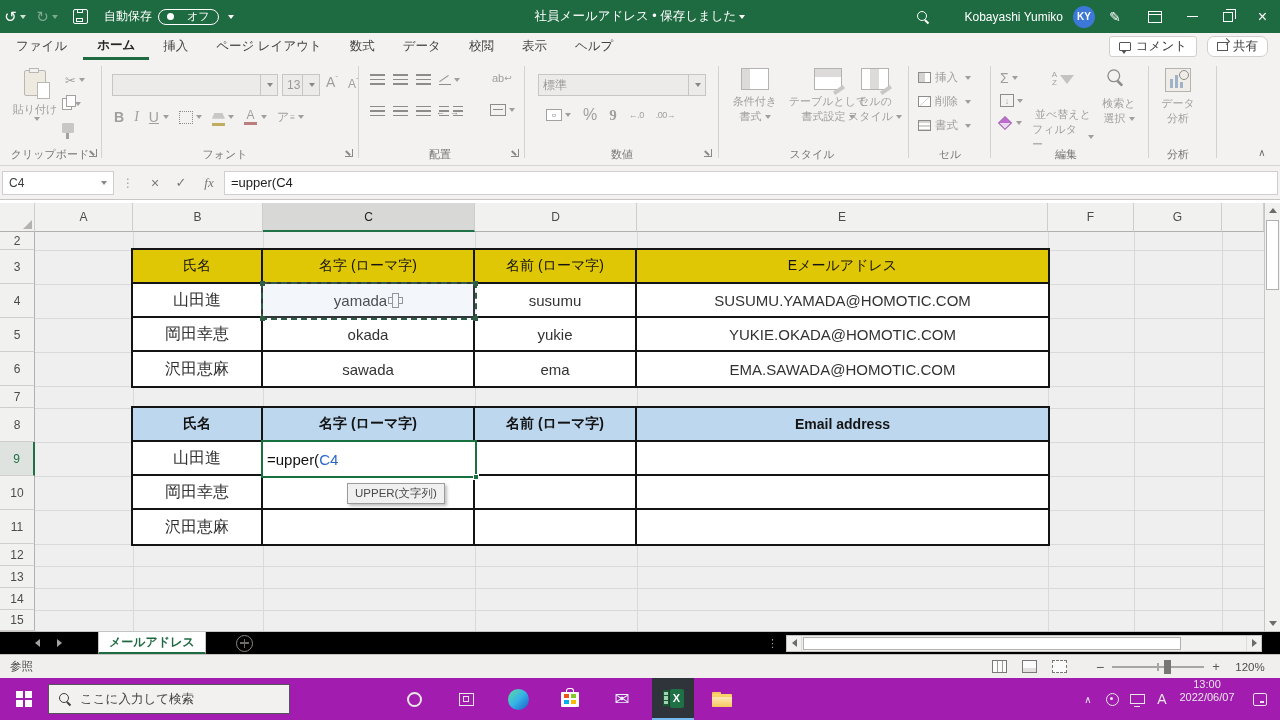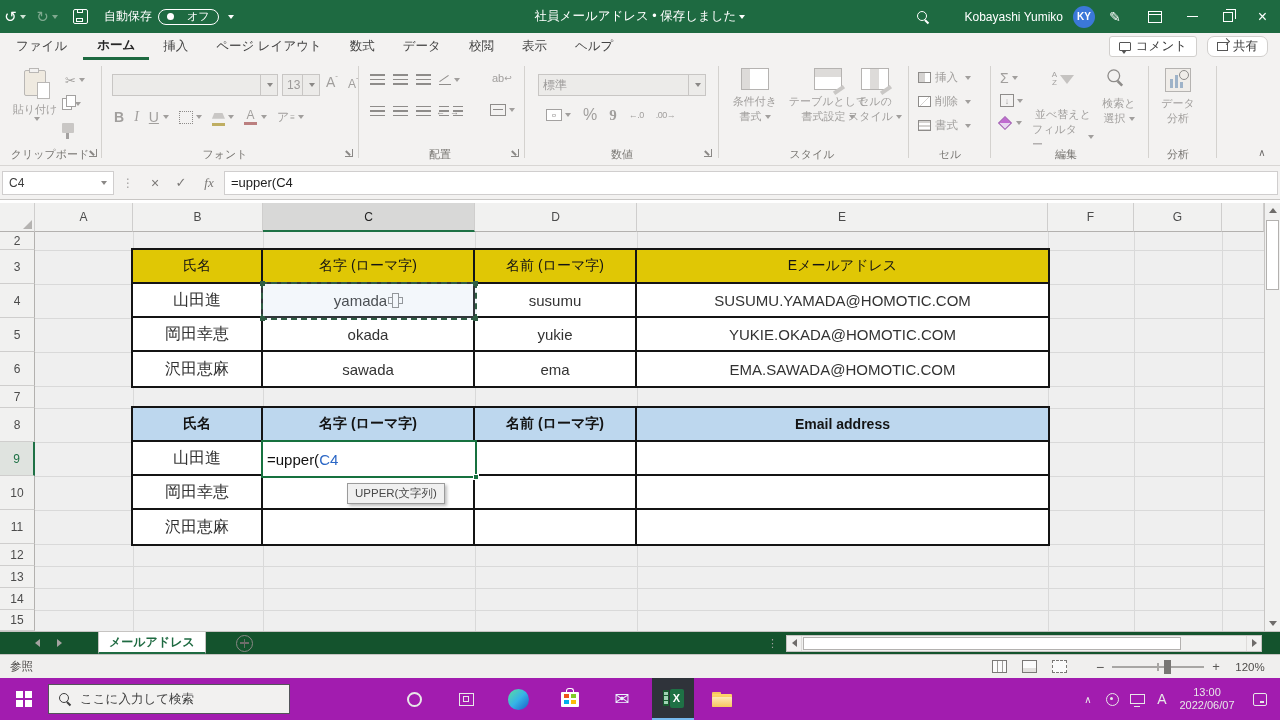--- a/index.html
+++ b/index.html
@@ -487,21 +487,21 @@
       <div class="ctr" style="height:15px">
           <span style="width:0;height:0;border-left:4px solid transparent;border-right:4px solid transparent;border-bottom:5px solid #6e6c6a"></span>
         </div>
       <div style="margin:2px 1px 0;height:70px;background:#fff;border:1px solid #b3b1af"></div>
       <div class="ctr" style="position:absolute;bottom:0;width:100%;height:15px">
           <span style="width:0;height:0;border-left:4px solid transparent;border-right:4px solid transparent;border-top:5px solid #6e6c6a"></span>
         </div>
     </div>
   </div>
 
-  <div class="abs fx" style="left:0;top:631px;width:1280px;height:23px;background:#14532d;border-top:1px solid #c6c4c2">
+  <div class="abs fx" style="left:0;top:631px;width:1280px;height:23px;background:#000000;border-top:1px solid #c6c4c2">
     <span class="ctr" style="width:22px;height:100%;margin-left:26px">
         <span style="width:0;height:0;border-top:4px solid transparent;border-bottom:4px solid transparent;border-right:5px solid #a5a3a1"></span>
       </span>
     <span class="ctr" style="width:22px;height:100%">
         <span style="width:0;height:0;border-top:4px solid transparent;border-bottom:4px solid transparent;border-left:5px solid #a5a3a1"></span>
       </span>
     <span class="ctr" style="height:100%;min-width:97px;margin-left:28px;background:#fff;border-left:1px solid #c6c4c2;border-right:1px solid #c6c4c2;border-bottom:2px solid #1e6a41;color:#1e6a41;font-weight:bold;font-size:12px;padding:0 10px">メールアドレス</span>
     <span class="ctr" style="width:17px;height:17px;border:1px solid #8a8886;border-radius:50%;margin-left:30px;position:relative">
         <span style="position:absolute;width:9px;height:1.3px;background:#6e6c6a"></span>
         <span style="position:absolute;width:1.3px;height:9px;background:#6e6c6a"></span>
@@ -598,21 +598,21 @@
         <span style="width:13px;height:13px;border:1.5px solid #e8e8e8;border-radius:50%;position:relative">
           <span style="position:absolute;left:3.5px;top:3.5px;width:3px;height:3px;background:#e8e8e8;border-radius:50%"></span>
         </span>
       </span>
     <span class="ctr" style="width:26px;height:42px">
         <span style="width:15px;height:10px;border:1.4px solid #e8e8e8;position:relative">
           <span style="position:absolute;left:3px;bottom:-4px;width:6px;height:1.4px;background:#e8e8e8"></span>
         </span>
       </span>
     <span class="ctr trayic" style="width:24px;height:42px;font-size:14px">A</span>
-    <span class="col" style="width:66px;height:42px;justify-content:center;color:#e8e8e8;font-size:11px;line-height:13px">
+    <span class="col" style="width:66px;height:42px;color:#e8e8e8;font-size:11px;line-height:13px">
       <span>13:00</span>
       <span>2022/06/07</span>
     </span>
     <span class="ctr" style="width:40px;height:42px">
         <span style="width:14px;height:13px;border:1.4px solid #e8e8e8;border-radius:2px;position:relative">
           <span style="position:absolute;right:2px;bottom:2px;width:4px;height:1.4px;background:#e8e8e8"></span>
         </span>
       </span>
   </div>
 

